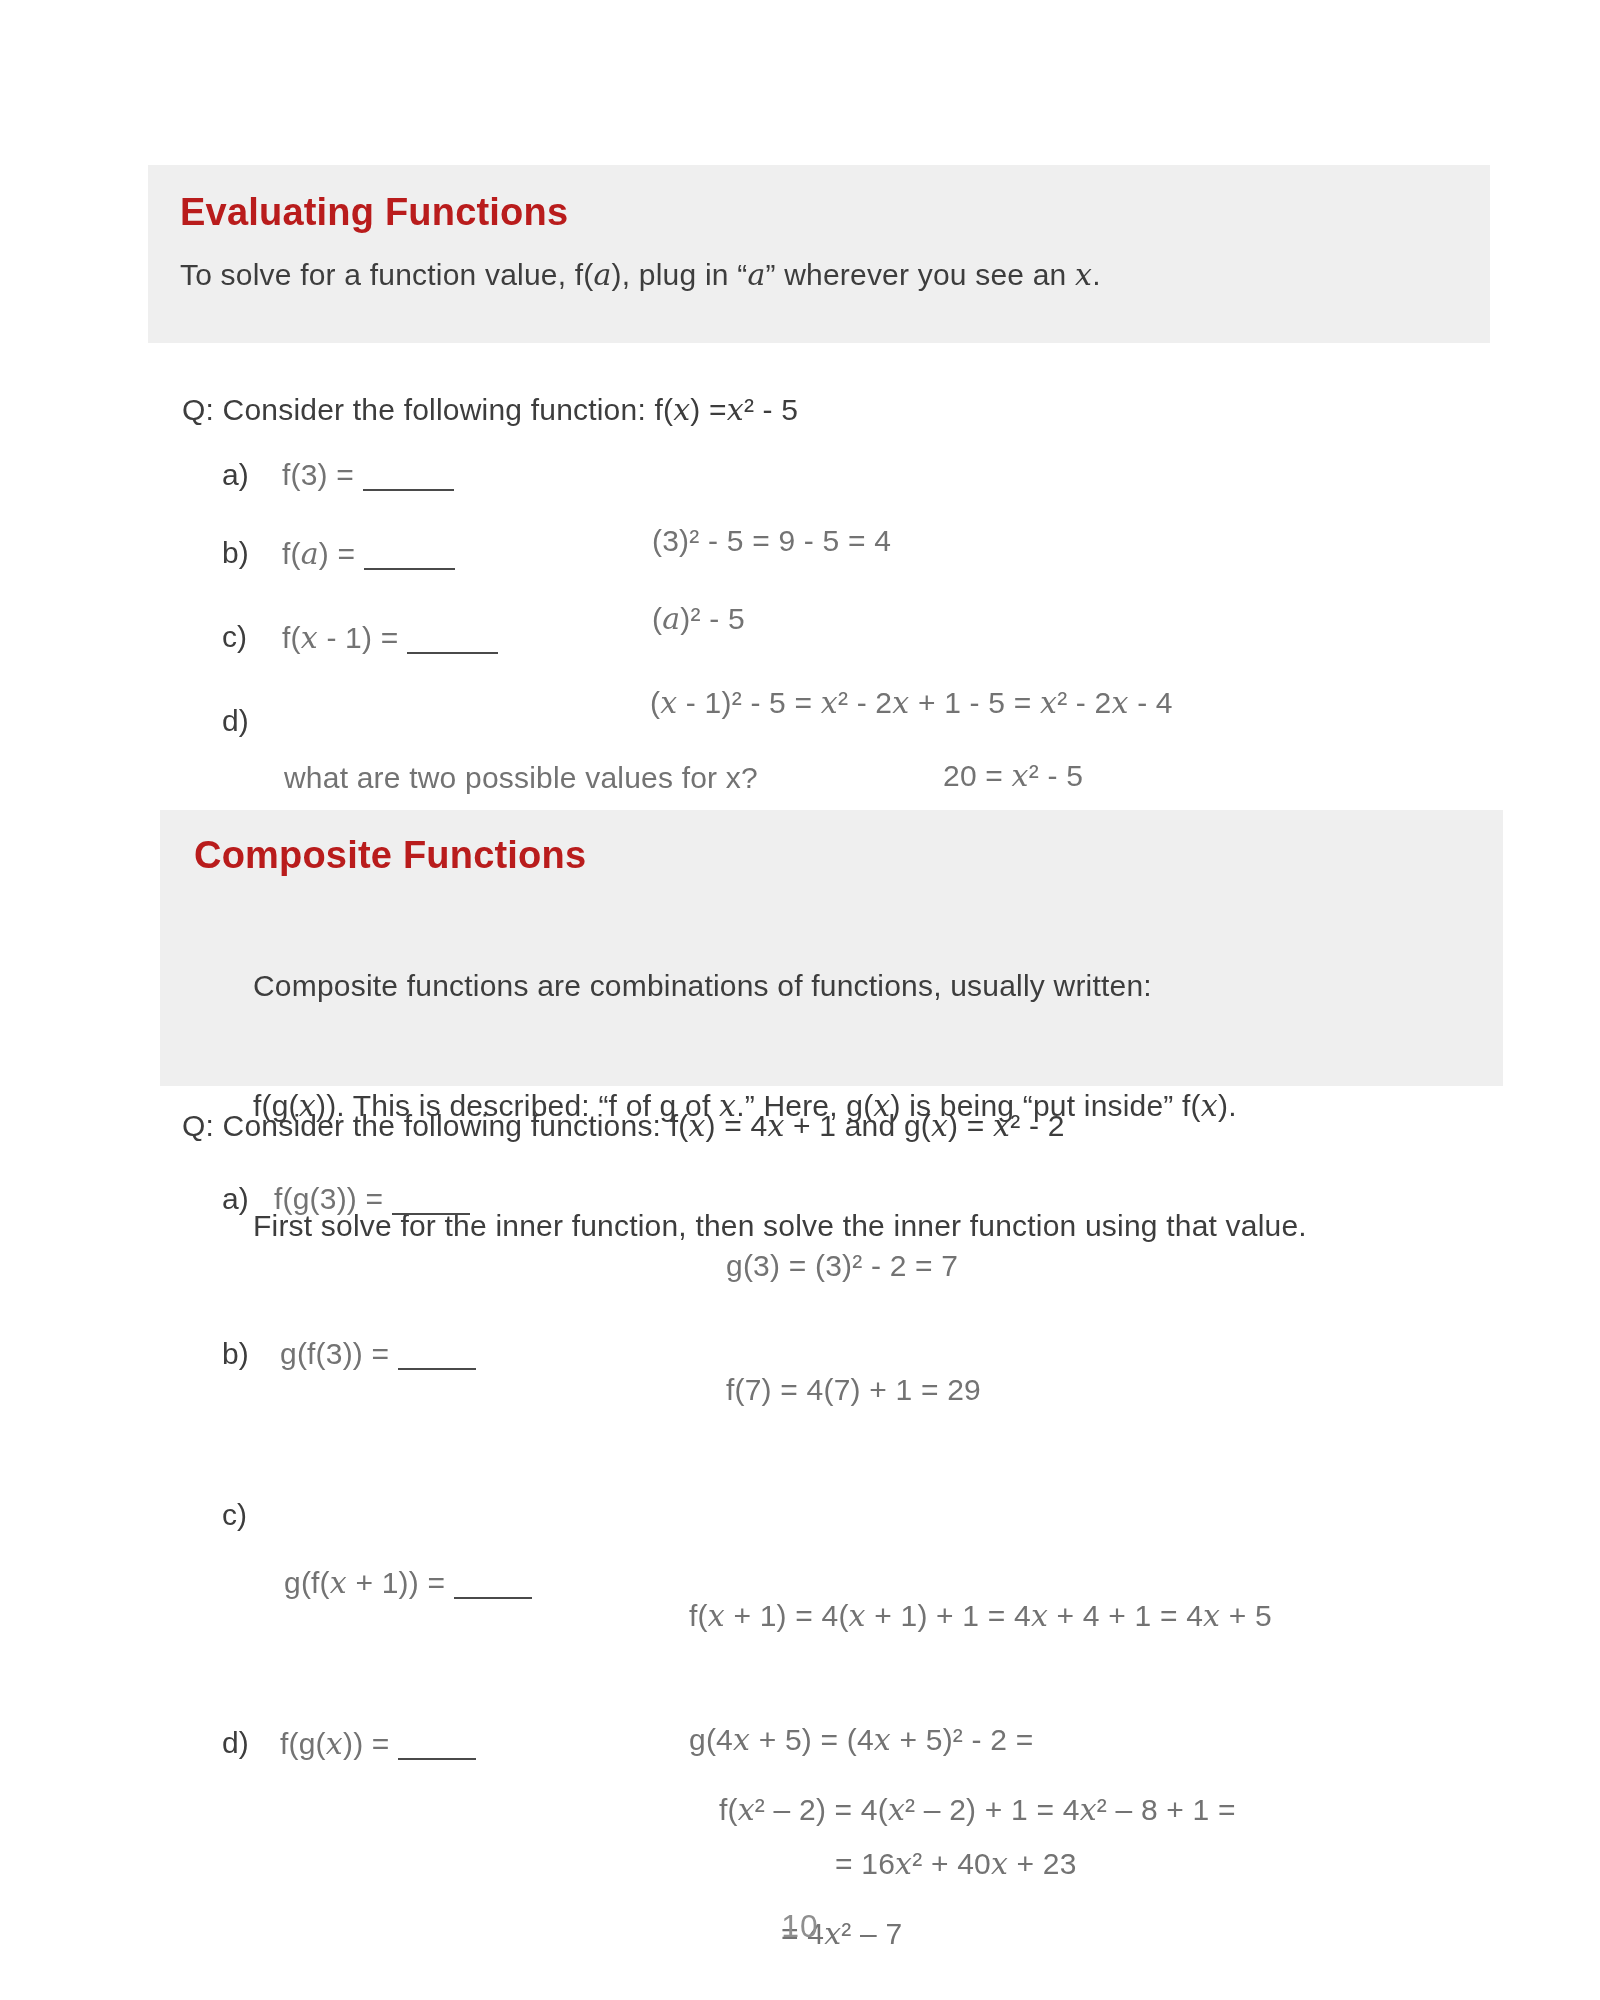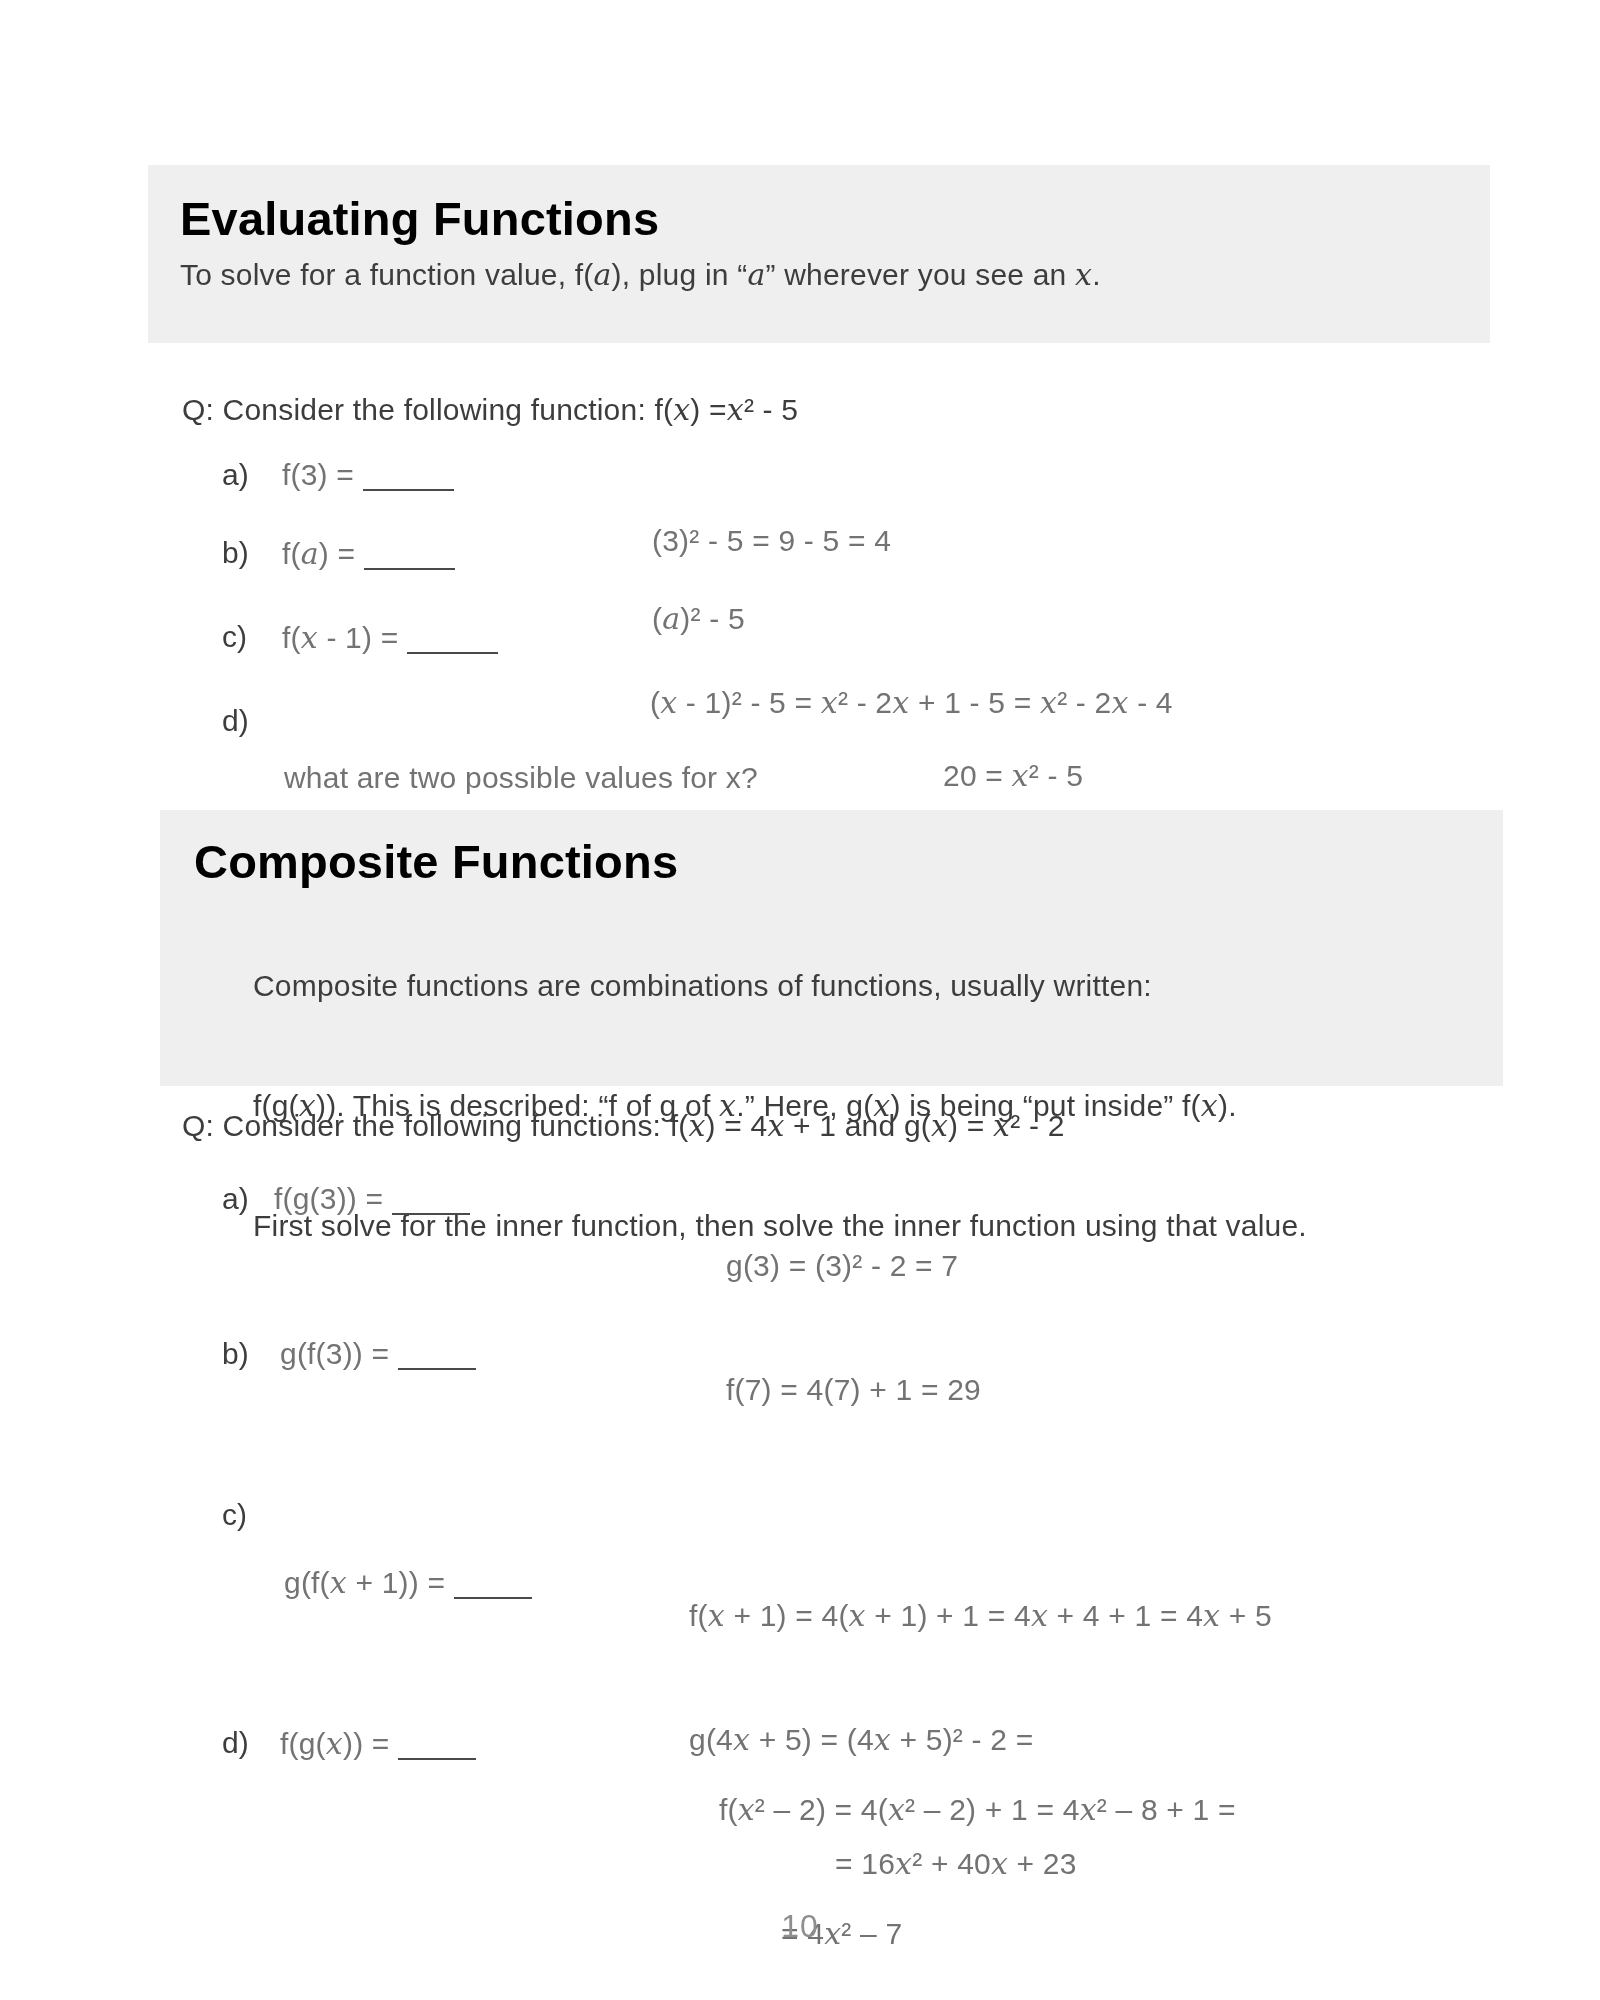--- a/index.html
+++ b/index.html
@@ -4,21 +4,21 @@
 <style>
   html,body{margin:0;padding:0;background:#ffffff;}
   .page{
     position:relative;width:1600px;height:2000px;background:#ffffff;
     font-family:"Liberation Sans","DejaVu Sans",sans-serif;
     color:#3d3d3d;overflow:hidden;
   }
   .pos{position:absolute;}
   .panel{position:absolute;background:#efefef;}
   .sec-title{
-    position:absolute;font-size:47px;font-weight:800;color:#000000;
+    position:absolute;font-size:38px;font-weight:800;color:#b91c1c;
     letter-spacing:.2px;white-space:nowrap;
   }
   .body-text{font-size:30px;color:#3d3d3d;letter-spacing:.2px;white-space:pre-wrap;}
   .q-line{font-size:30px;color:#3d3d3d;letter-spacing:.2px;white-space:pre-wrap;}
   .lbl{font-size:30px;color:#3d3d3d;}
   .math{font-size:30px;color:#737373;letter-spacing:.2px;white-space:pre-wrap;}
   .ans .aline{line-height:36px;margin-bottom:20px;}
   .ans-tight .aline{line-height:30px;margin-bottom:14px;}
   .prob-lines div{line-height:30px;margin-bottom:14px;}
   .v{font-family:"DejaVu Serif","Liberation Serif",serif;font-style:italic;font-weight:500;}

